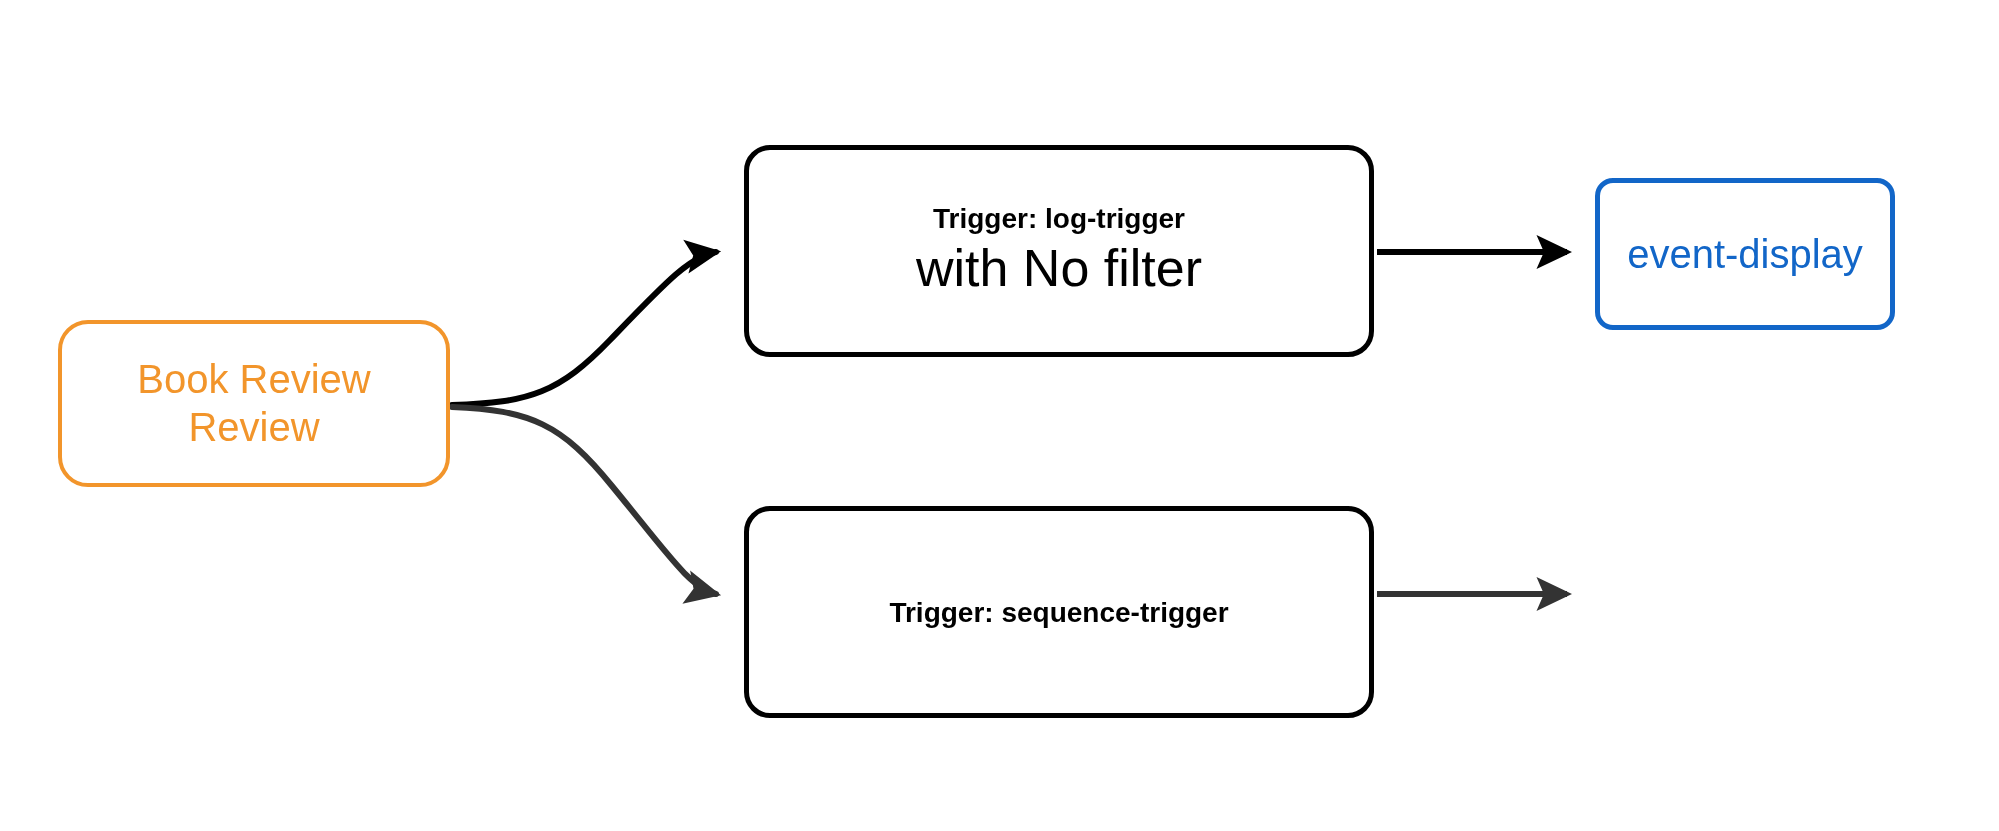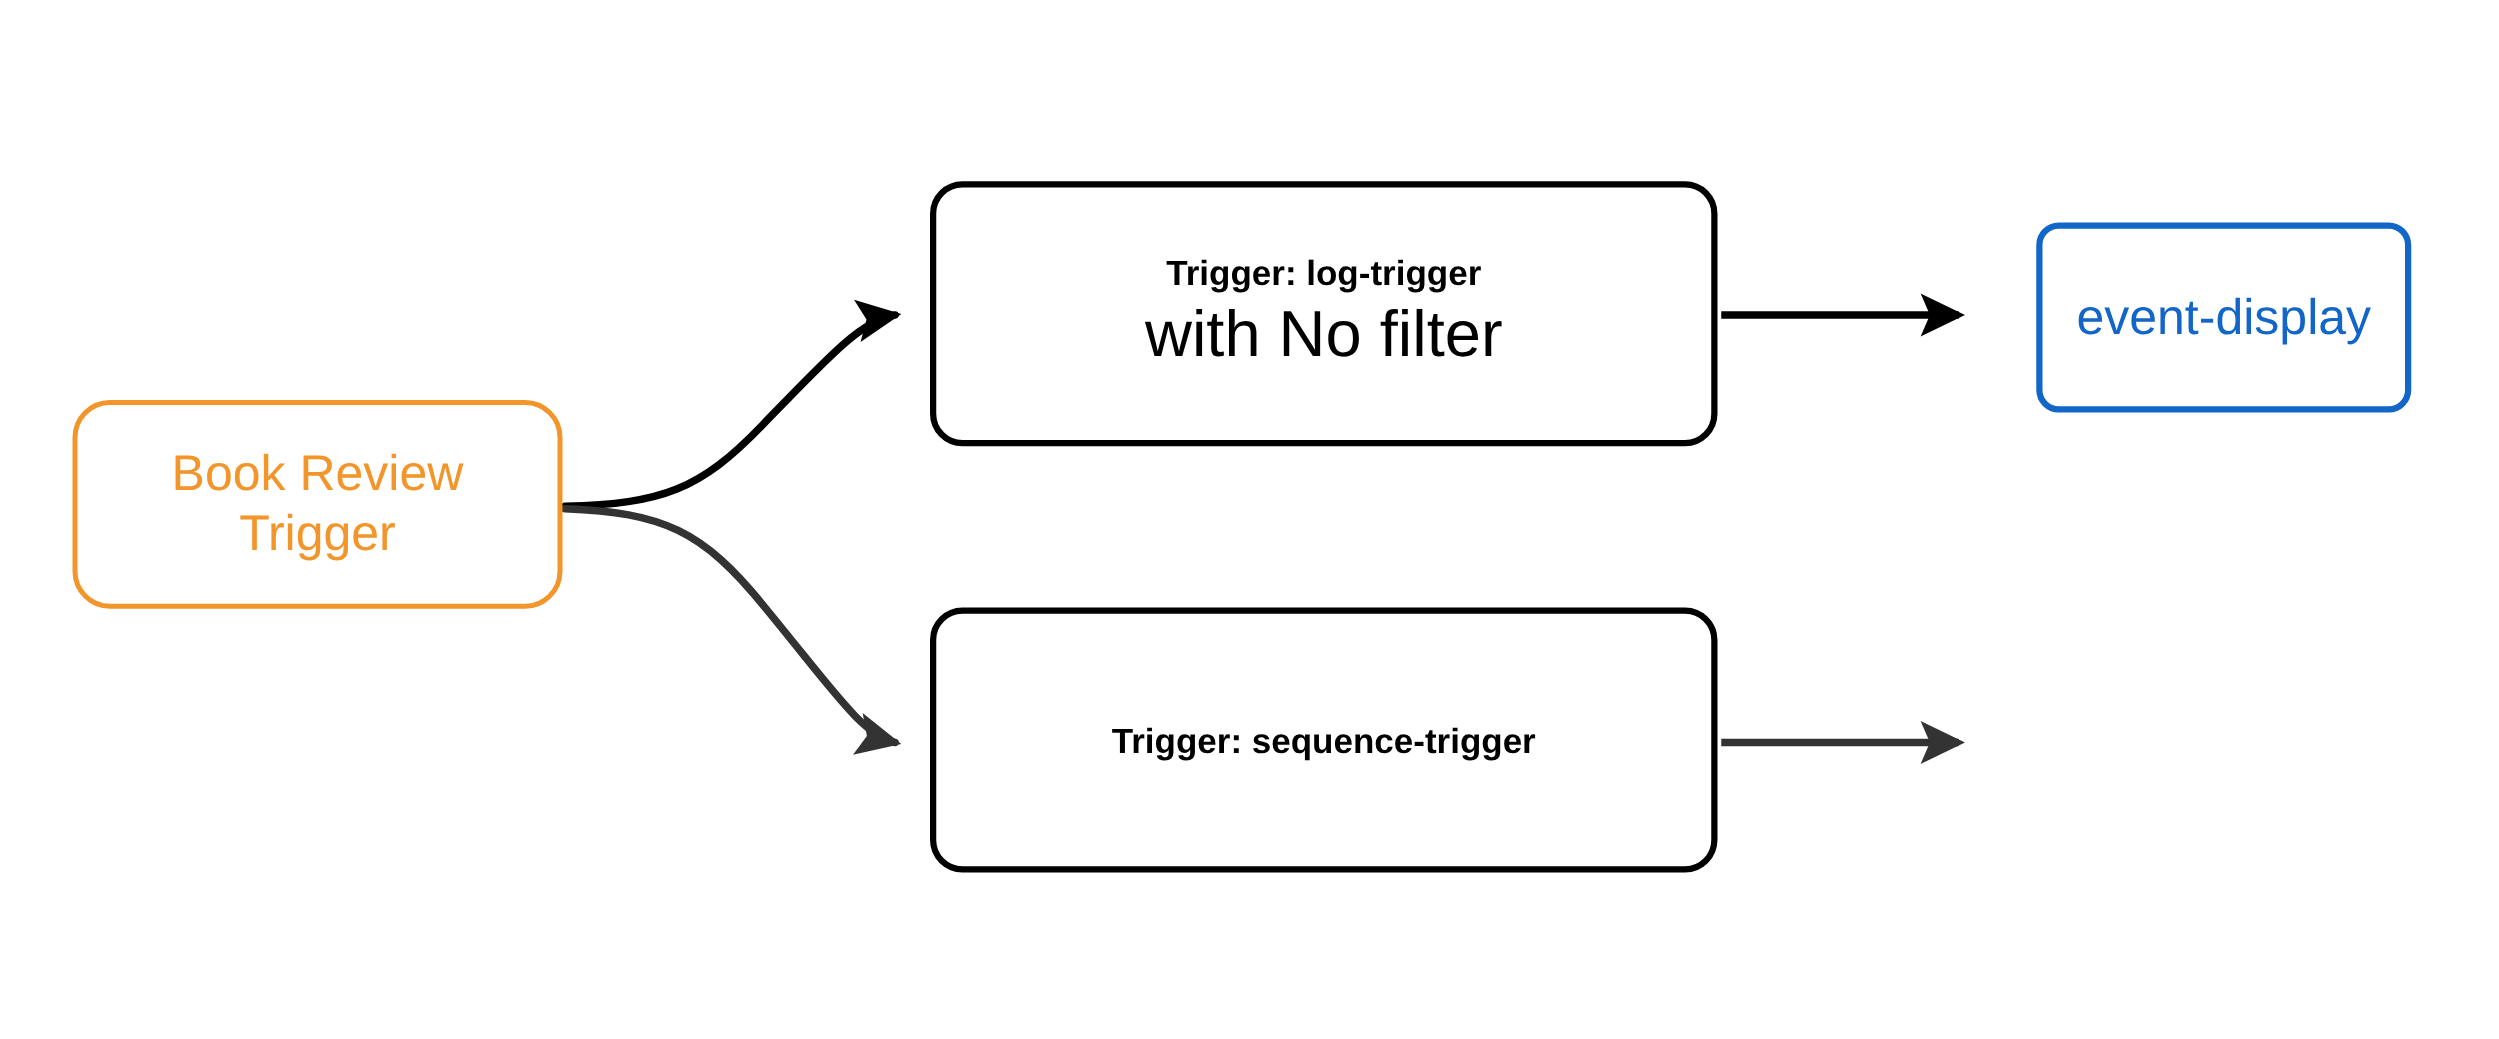--- a/index.html
+++ b/index.html
@@ -59,21 +59,21 @@
   
   .node-trigger {
     left: 744px;
     width: 630px;
     height: 212px;
     border: 5px solid #000000;
     border-radius: 26px;
     color: #000000;
   }
   .node-trigger-top { top: 145px; }
-  .node-trigger-bottom { top: 486px; }
+  .node-trigger-bottom { top: 506px; }
 
   .trigger-title {
     font-size: 28px;
     font-weight: bold;
     line-height: 1.25;
     white-space: nowrap;
   }
   .trigger-sub {
     font-size: 52px;
     font-weight: normal;
@@ -84,21 +84,20 @@
   
   .node-dest {
     left: 1595px;
     width: 300px;
     height: 152px;
     border: 5px solid #1266c8;
     border-radius: 18px;
     color: #1266c8;
     font-size: 40px;
     line-height: 1.2;
-    margin-left: 34px;
   }
   .node-dest-top { top: 178px; }
   .node-dest-bottom { top: 519px; }
 </style>
 </head>
 <body>
 
 <div id="diagram-canvas">
 
   <svg id="edge-layer" viewBox="0 0 1999 831">
@@ -115,21 +114,21 @@
 
     <path d="M 452 407 C 530 410 562 424 612 486 C 668 554 690 588 716 594" fill="none" stroke="#333333" stroke-width="6" stroke-linecap="round" marker-end="url(#arrow-gray)"></path>
 
     <path d="M 1377 252 L 1567 252" fill="none" stroke="#000000" stroke-width="6" stroke-linecap="butt" marker-end="url(#arrow-black)"></path>
 
     <path d="M 1377 594 L 1567 594" fill="none" stroke="#333333" stroke-width="6" stroke-linecap="butt" marker-end="url(#arrow-gray)"></path>
   </svg>
 
   <div class="node node-broker">
     <span class="line">Book Review</span>
-    <span class="line">Trigger</span>
+    <span class="line">Review</span>
   </div>
 
   <div class="node node-trigger node-trigger-top">
     <span class="trigger-title">Trigger: log-trigger</span>
     <span class="trigger-sub">with No filter</span>
   </div>
 
   <div class="node node-trigger node-trigger-bottom">
     <span class="trigger-title">Trigger: sequence-trigger</span>
   </div>

